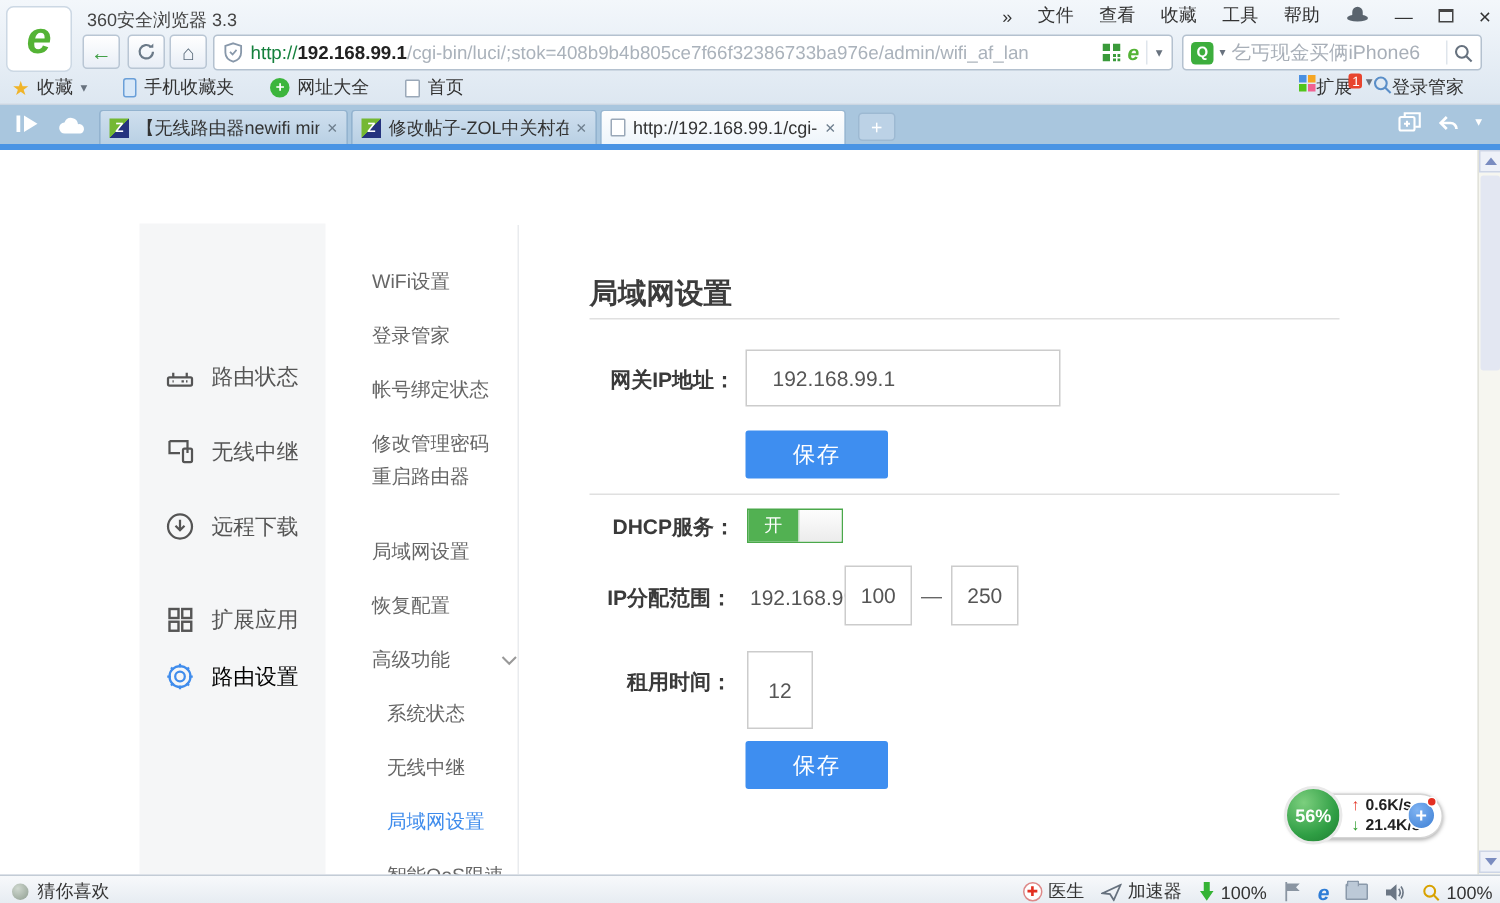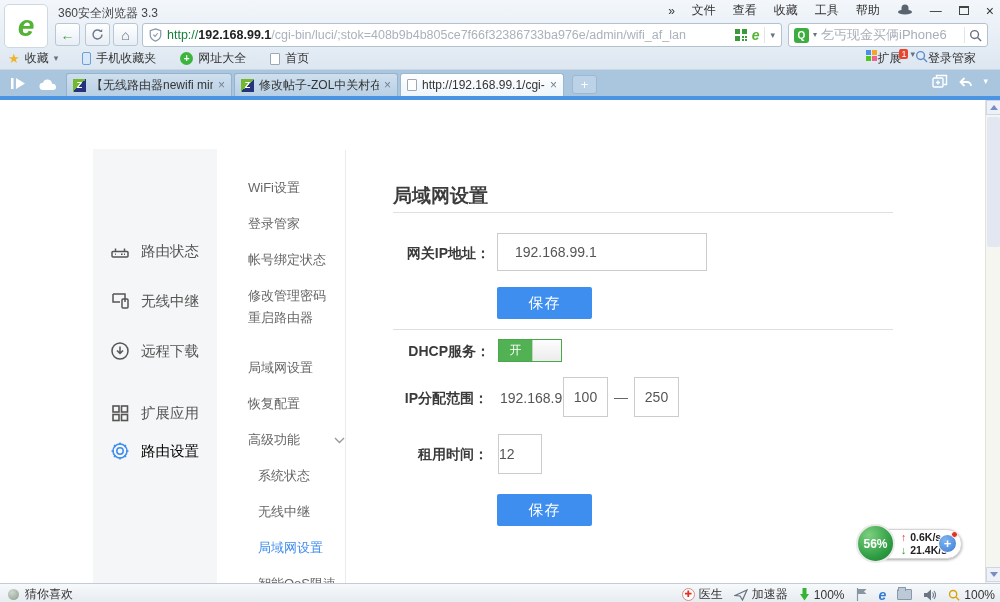--- a/index.html
+++ b/index.html
@@ -357,21 +357,21 @@
       <span class="t-knob"></span>
     </div>
 
     <div class="flabel" style="left:366px;top:290px">IP分配范围：</div>
     <span class="plain" style="left:500px;top:290px">192.168.99.</span>
     <input class="inp" style="left: 563px; top: 277px; width: 45px; height: 40px; text-align: center;" value="100">
     <span class="plain" style="left:614px;top:289px;color:#666">—</span>
     <input class="inp" style="left: 634px; top: 277px; width: 45px; height: 40px; text-align: center;" value="250">
 
     <div class="flabel" style="left:366px;top:346px">租用时间：</div>
-    <input class="inp" style="left: 498px; top: 334px; width: 44px; height: 40px; " value="12">
+    <input class="inp" style="left: 498px; top: 334px; width: 44px; height: 52px; text-align: center;" value="12">
     <div class="btn-save" style="top:394px">保存</div>
 
     <div id="speed-pill"></div>
     <div class="spd-row" style="top:431px">
       <span style="color:#e33022">↑</span>
       <span>0.6K/s</span>
     </div>
     <div class="spd-row" style="top:444px">
       <span style="color:#2a9a2a">↓</span>
       <span>21.4K/s</span>

